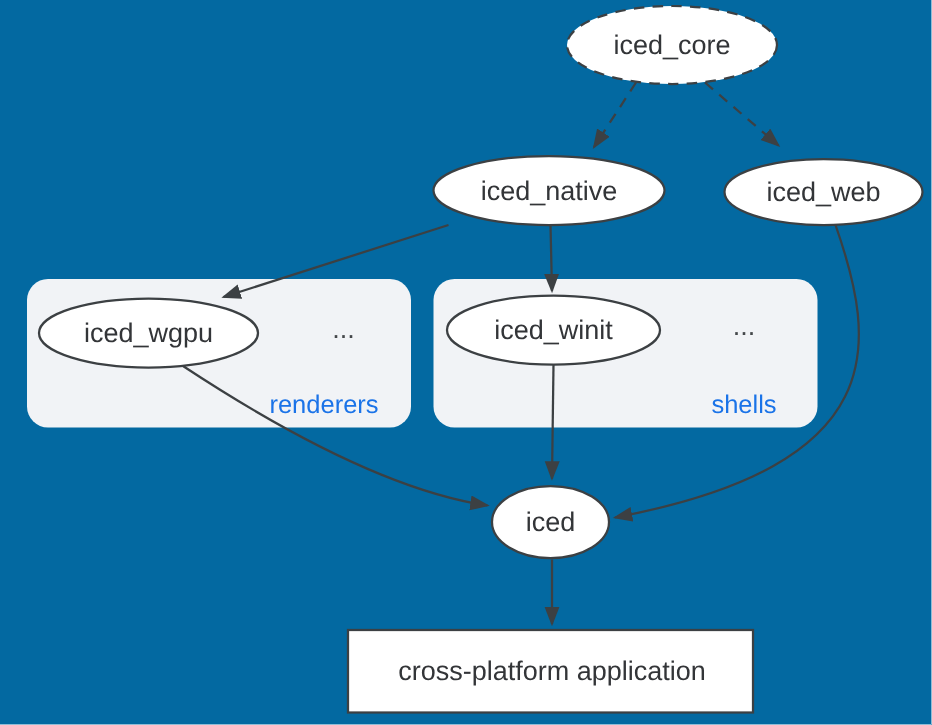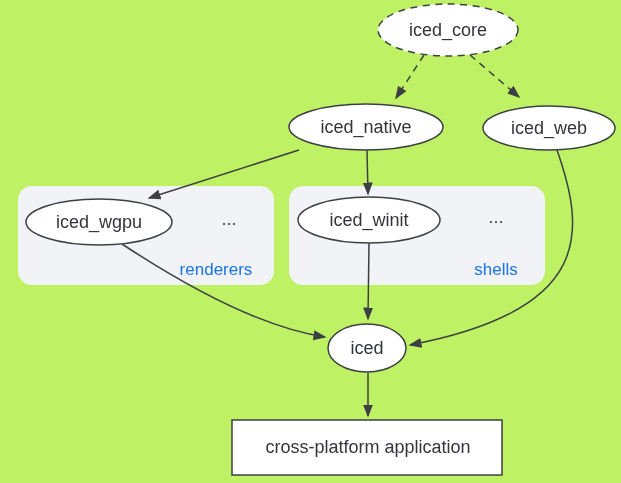--- a/index.html
+++ b/index.html
@@ -5,21 +5,21 @@
   html, body {
     margin: 0;
     padding: 0;
     background: #ffffff;
     font-family: "Liberation Sans", sans-serif;
   }
   .canvas {
     position: relative;
     width: 621px;
     height: 483px;
-    background: #bef264;
+    background: #0369a1;
     overflow: hidden;
   }
   svg text {
     font-family: "Liberation Sans", sans-serif;
     fill: #333538;
   }
   .node-label { font-size: 18px; }
   .group-label { font-size: 17px; fill: #1a73e8; }
   .ellipsis-label { font-size: 18px; fill: #44474a; }
   .node-shape { fill: #ffffff; stroke: #3c4043; stroke-width: 1.5; }

